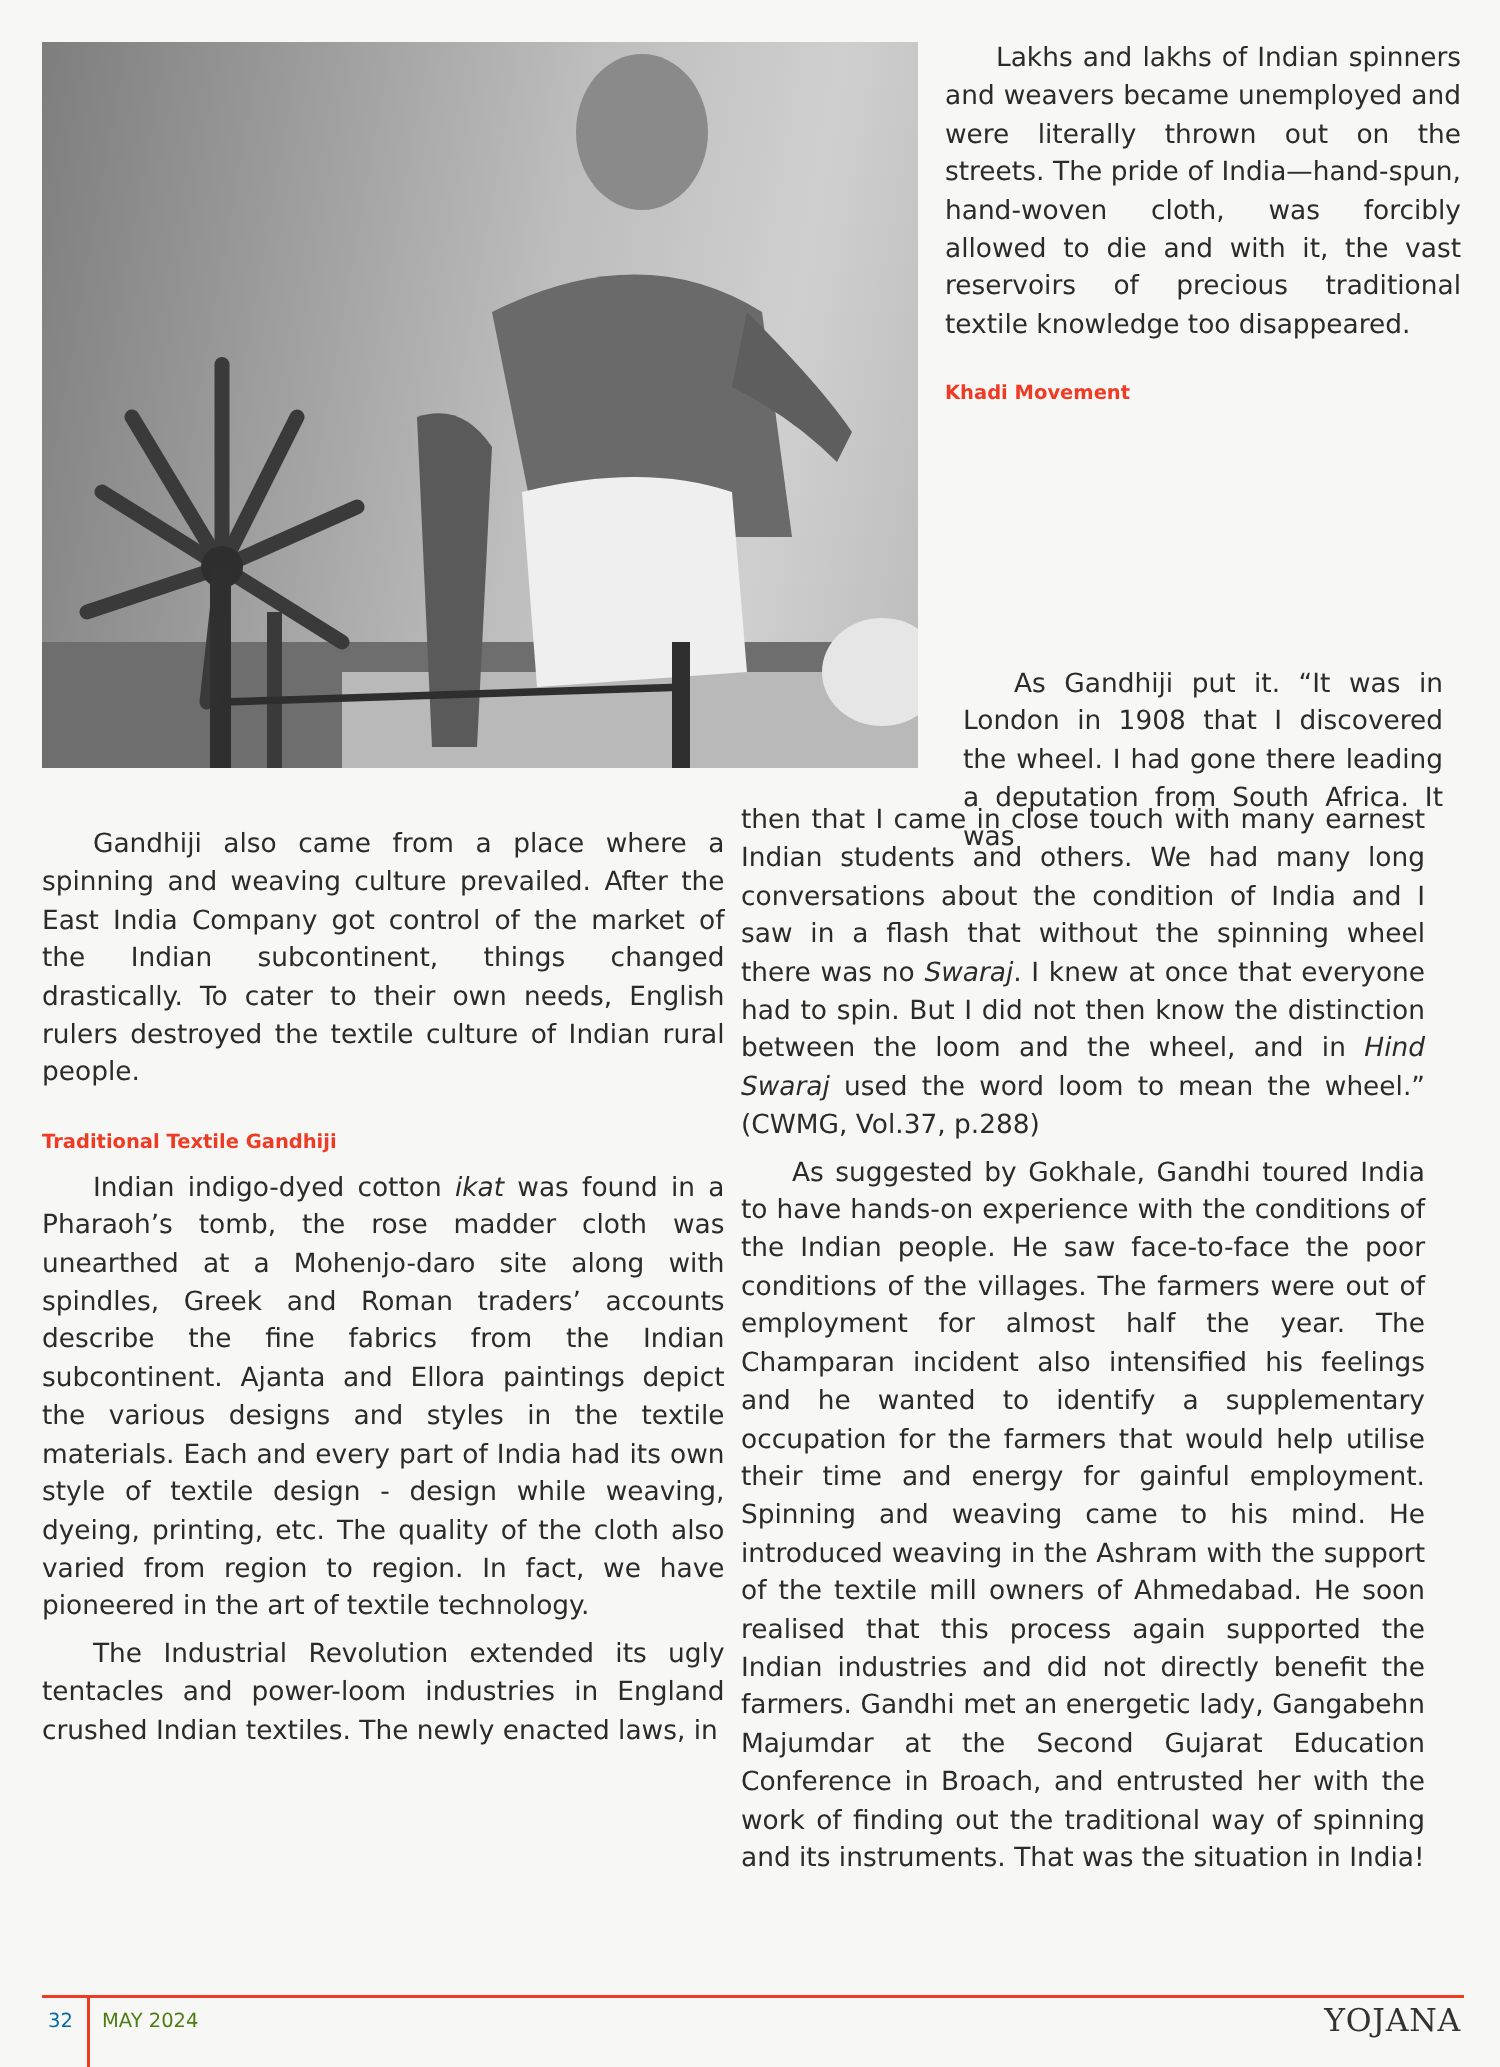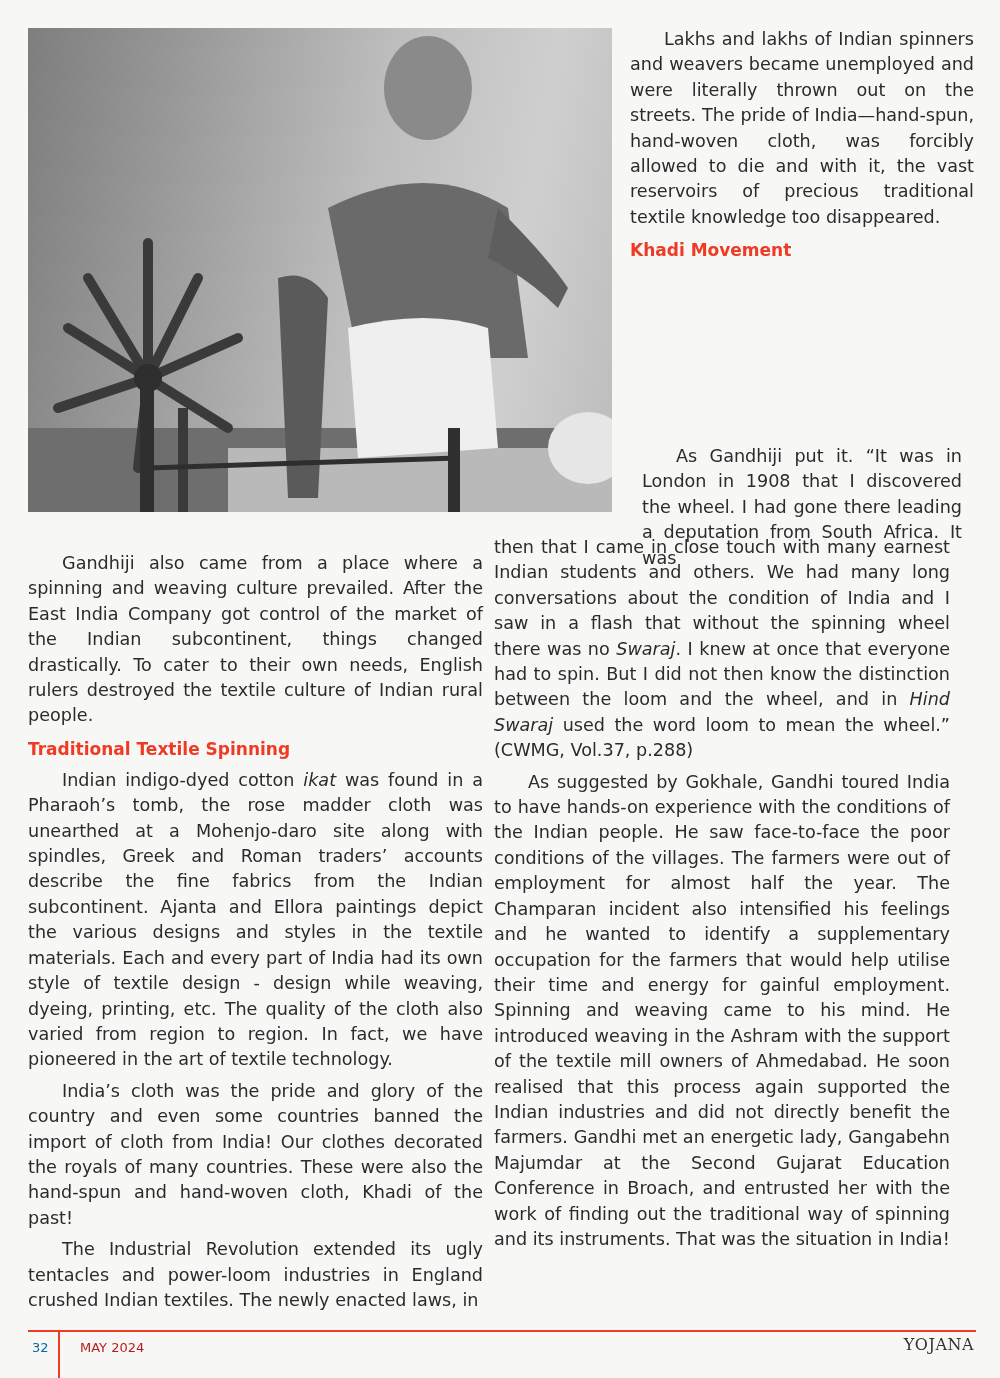--- a/index.html
+++ b/index.html
@@ -12,34 +12,34 @@
     .photo {
       position: absolute; left: 28px; top: 28px; width: 584px; height: 484px;
       background: linear-gradient(100deg, #7e7e7e 0%, #9a9a9a 25%, #bdbdbd 55%, #cfcfcf 80%, #bcbcbc 100%);
       overflow: hidden;
     }
     .photo svg { position: absolute; left: 0; top: 0; width: 584px; height: 484px; }
     .col { position: absolute; font-size: 17.6px; line-height: 25.4px; text-align: justify; }
     .col p { margin: 0 0 6px 0; text-indent: 34px; }
     .col p.noindent { text-indent: 0; }
     .col h3 {
-      margin: 8px 0 6px 0; font-size: 17px; line-height: 25px;
+      margin: 20px 0 6px 0; font-size: 13px; line-height: 25px;
       color: #ef3b24; font-weight: bold; text-align: left;
     }
     .col-right-top { left: 630px; top: 27px; width: 344px; }
     .col-right-wide { left: 494px; top: 535px; width: 456px; }
     .col-left { left: 28px; top: 551px; width: 455px; }
     .khadi-lead { position: absolute; left: 630px; top: 432px; width: 344px; font-size: 17.6px; line-height: 25.4px; text-align: justify; }
     .khadi-lead p { margin: 12px; text-indent: 34px; }
     i { font-style: italic; }
     .footer-line { position: absolute; left: 28px; top: 1330px; width: 948px; height: 2px; background: #ef3b24; }
     .footer-vline { position: absolute; left: 58px; top: 1330px; width: 1.5px; height: 48px; background: #ef3b24; }
     .page-num { position: absolute; left: 32px; top: 1340px; font-size: 13px; color: #0369a1; }
-    .issue { position: absolute; left: 80px; top: 1340px; font-size: 13px; color: #b91c1c; text-align: right; }
-    .mag { position: absolute; right: 26px; top: 1335px; font-family: "DejaVu Serif", serif; font-size: 16px; color: #333; letter-spacing: 0.5px; }
+    .issue { position: absolute; left: 68px; top: 1340px; font-size: 13px; color: #4d7c0f; text-align: right; }
+    .mag { position: absolute; right: 26px; top: 1335px; font-family: "DejaVu Serif", serif; font-size: 21px; color: #333; letter-spacing: 0.5px; }
   </style>
 </head>
 <body>
 
 <div class="photo">
   <svg viewBox="0 0 584 484" xmlns="http://www.w3.org/2000/svg">
 
     <rect x="0" y="400" width="584" height="84" fill="#6e6e6e"></rect>
     <rect x="200" y="420" width="384" height="64" fill="#b9b9b9"></rect>
 
@@ -81,23 +81,22 @@
   <p>As Gandhiji put it. “It was in London in 1908 that I discovered the wheel. I had gone there leading a deputation from South Africa. It was</p>
 </div>
 
 <div class="col col-right-wide">
   <p class="noindent"><span>then that I came in close touch with many earnest Indian students and others. We had many long conversations about the condition of India and I saw in a flash that without the spinning wheel there was no </span><i>Swaraj</i><span>. I knew at once that everyone had to spin. But I did not then know the distinction between the loom and the wheel, and in </span><i>Hind Swaraj</i><span> used the word loom to mean the wheel.” (CWMG, Vol.37, p.288)</span></p>
   <p>As suggested by Gokhale, Gandhi toured India to have hands-on experience with the conditions of the Indian people. He saw face-to-face the poor conditions of the villages. The farmers were out of employment for almost half the year. The Champaran incident also intensified his feelings and he wanted to identify a supplementary occupation for the farmers that would help utilise their time and energy for gainful employment. Spinning and weaving came to his mind. He introduced weaving in the Ashram with the support of the textile mill owners of Ahmedabad. He soon realised that this process again supported the Indian industries and did not directly benefit the farmers. Gandhi met an energetic lady, Gangabehn Majumdar at the Second Gujarat Education Conference in Broach, and entrusted her with the work of finding out the traditional way of spinning and its instruments. That was the situation in India!</p>
 </div>
 
 <div class="col col-left">
   <p>Gandhiji also came from a place where a spinning and weaving culture prevailed. After the East India Company got control of the market of the Indian subcontinent, things changed drastically. To cater to their own needs, English rulers destroyed the textile culture of Indian rural people.</p>
-  <h3>Traditional Textile Spinning</h3>
+  <h3>Traditional Textile Gandhiji</h3>
   <p><span>Indian indigo-dyed cotton </span><i>ikat</i><span> was found in a Pharaoh’s tomb, the rose madder cloth was unearthed at a Mohenjo-daro site along with spindles, Greek and Roman traders’ accounts describe the fine fabrics from the Indian subcontinent. Ajanta and Ellora paintings depict the various designs and styles in the textile materials. Each and every part of India had its own style of textile design - design while weaving, dyeing, printing, etc. The quality of the cloth also varied from region to region. In fact, we have pioneered in the art of textile technology.</span></p>
-  <p>India’s cloth was the pride and glory of the country and even some countries banned the import of cloth from India! Our clothes decorated the royals of many countries. These were also the hand-spun and hand-woven cloth, Khadi of the past!</p>
   <p>The Industrial Revolution extended its ugly tentacles and power-loom industries in England crushed Indian textiles. The newly enacted laws, in</p>
 </div>
 
 <div class="footer-line"></div>
 <div class="footer-vline"></div>
 <div class="page-num">32</div>
 <div class="issue">MAY 2024</div>
 <div class="mag">YOJANA</div>
 
 </body></html>

